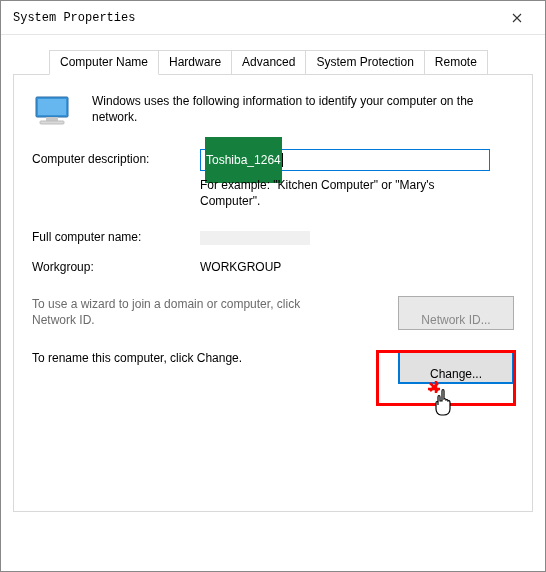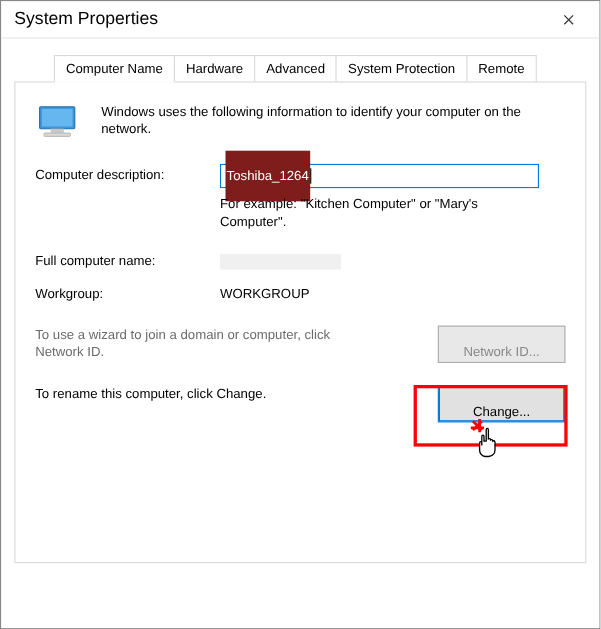--- a/index.html
+++ b/index.html
@@ -21,21 +21,22 @@
   }
   .titlebar {
     height: 34px;
     display: flex;
     align-items: center;
     justify-content: space-between;
     padding: 0 8px 0 12px;
     border-bottom: 1px solid #e5e5e5;
   }
   .titlebar-title {
-    font-size: 16px;
+    font-size: 12px;
+    font-family: Liberation Mono, monospace;
   }
   .close-btn {
     width: 40px;
     height: 28px;
     display: flex;
     align-items: center;
     justify-content: center;
     font-size: 14px;
     color: #333;
   }
@@ -102,21 +103,21 @@
   .desc-input {
     width: 290px;
     height: 22px;
     border: 1px solid #0078d7;
     padding: 2px 4px;
     font-family: inherit;
     font-size: 12px;
     outline: none;
   }
   .input-sel {
-    background: #7f1d1d;
+    background: #15803d;
     color: #fff;
     padding: 16px 1px;
   }
   .example-text {
     margin-left: 168px;
     margin-top: 6px;
     margin-bottom: 18px;
     font-size: 12px;
     line-height: 1.35;
     max-width: 290px;

